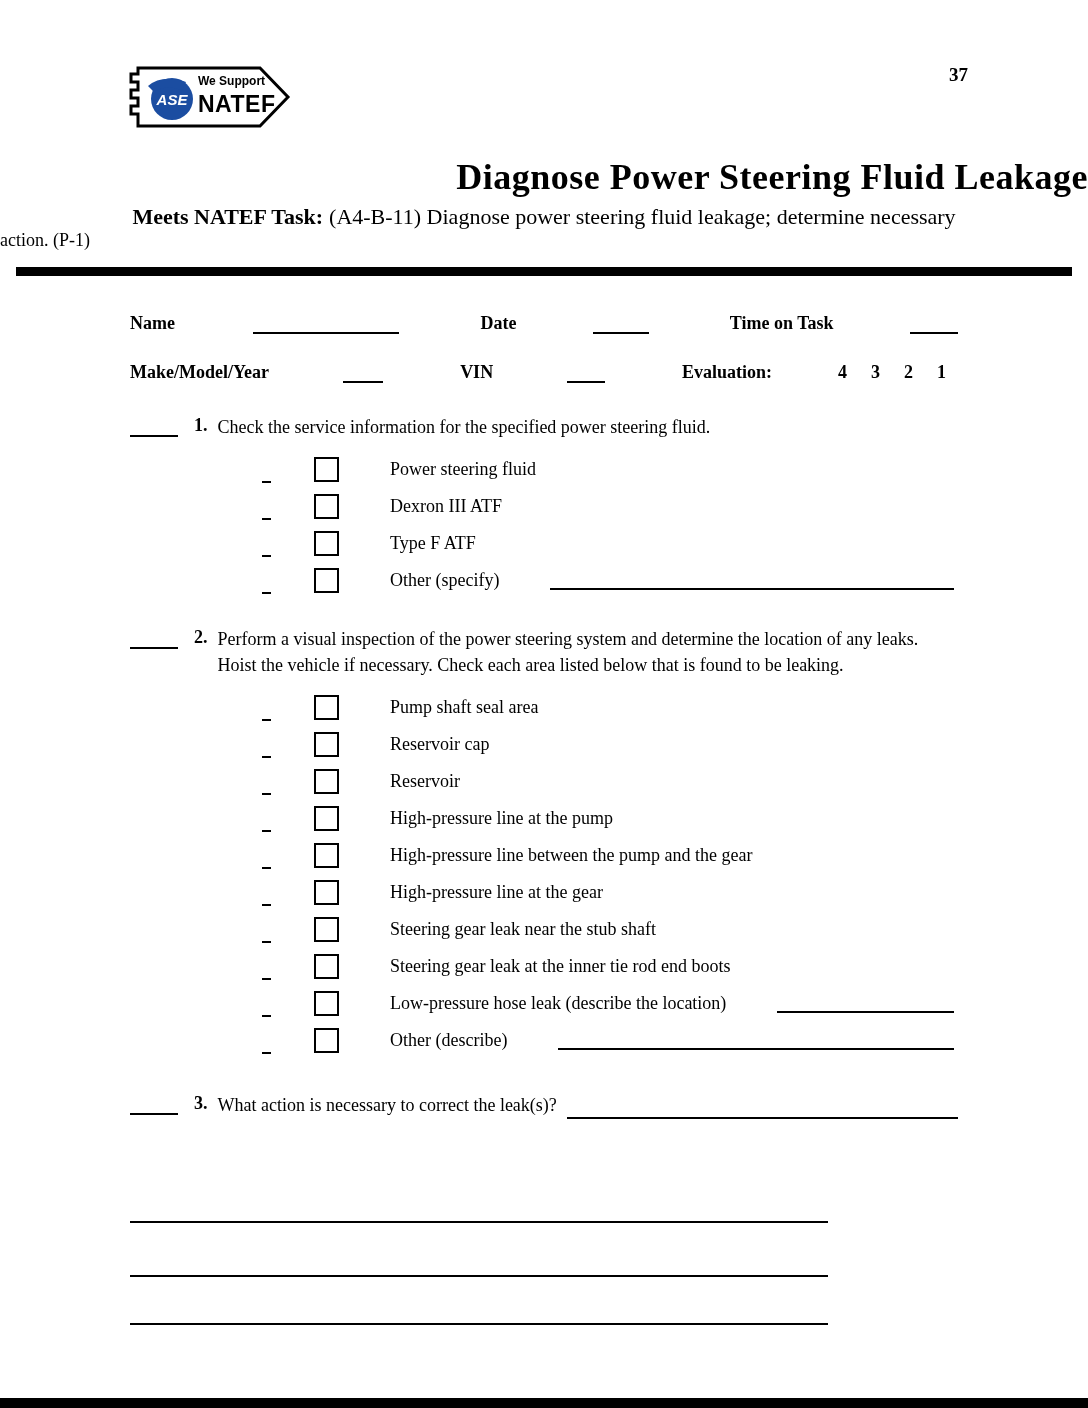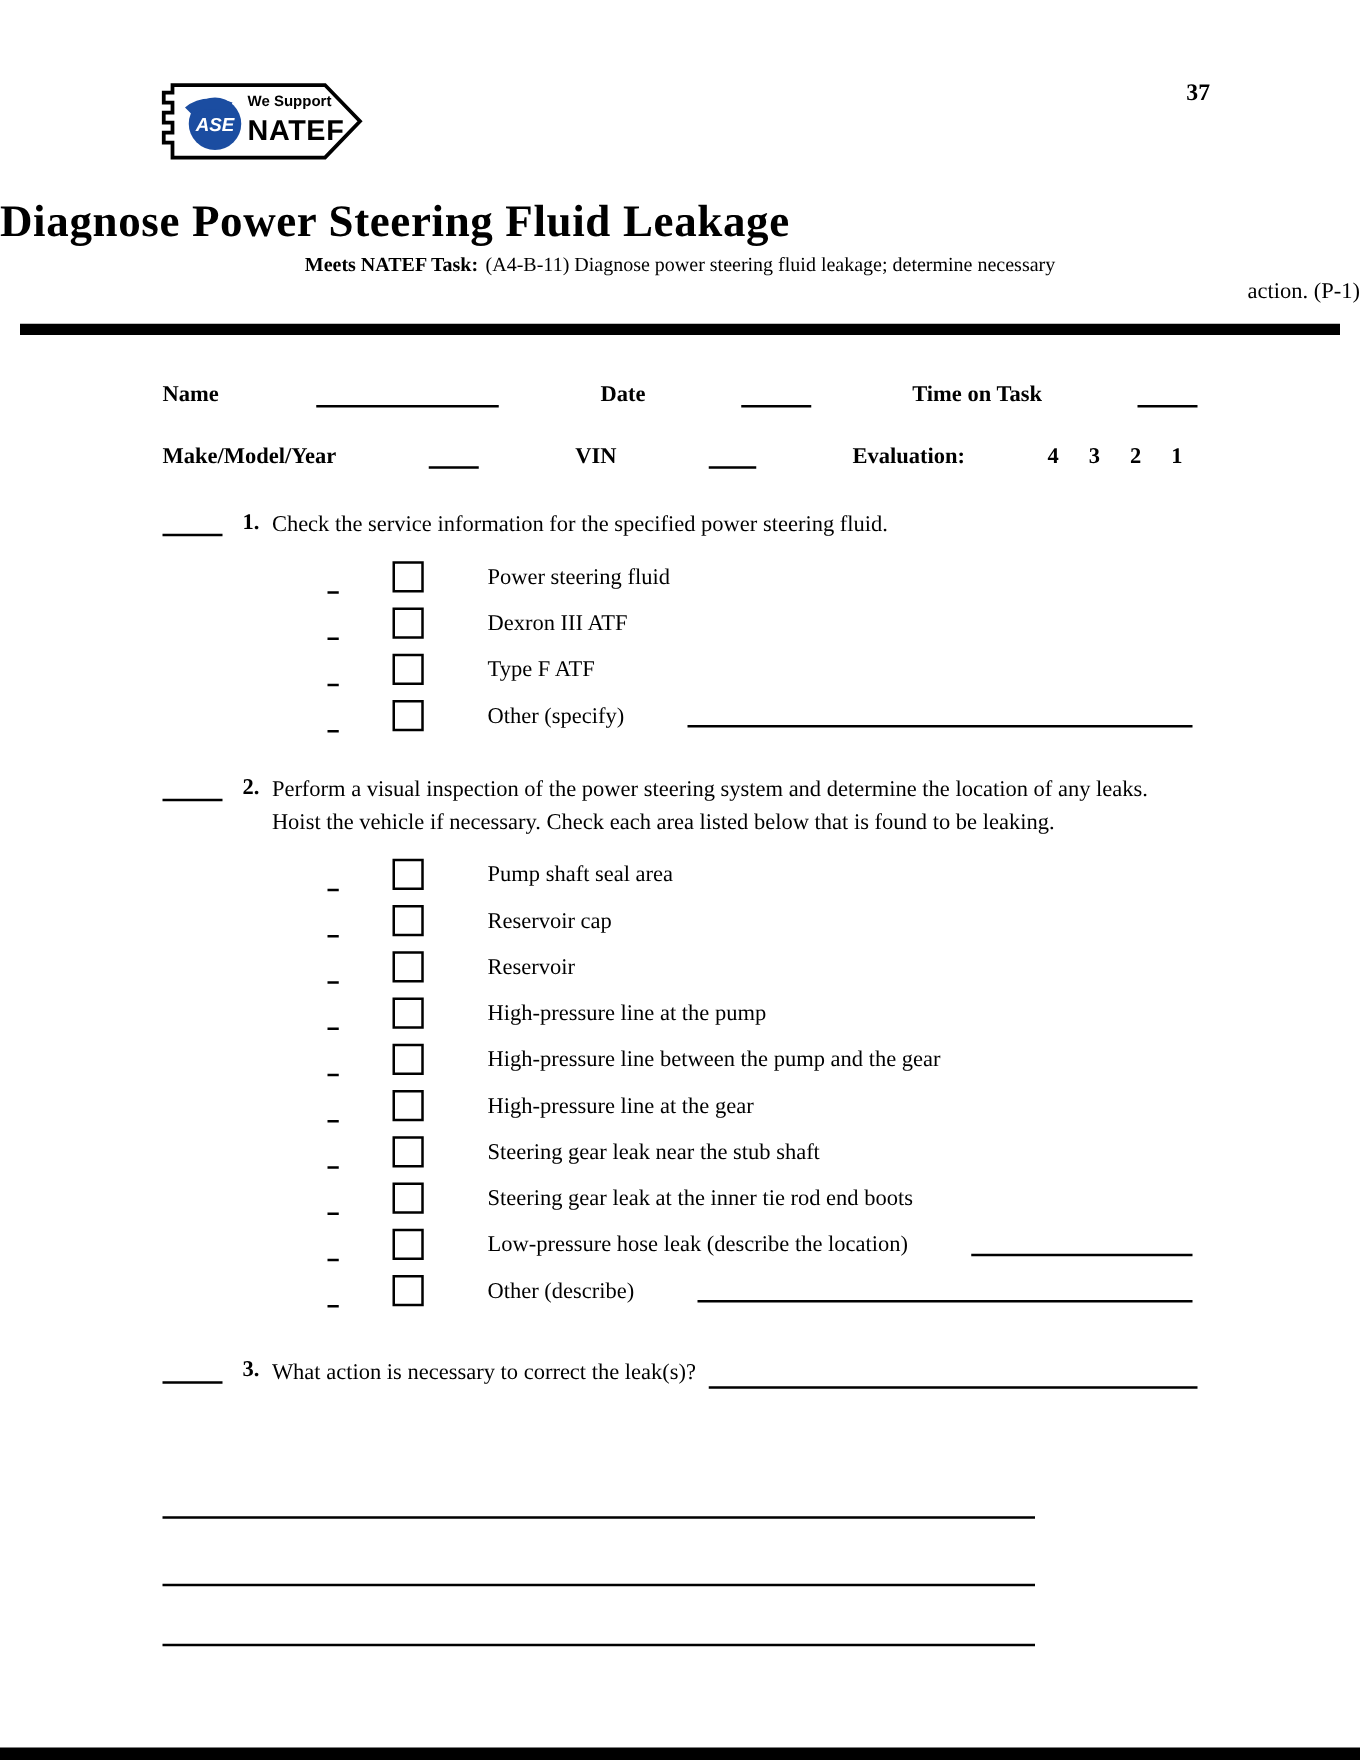--- a/index.html
+++ b/index.html
@@ -12,24 +12,24 @@
     font-family:"Liberation Serif", serif;
     color:#000;
     overflow:hidden;
   }
   
   .top-row { display:flex; justify-content:space-between; align-items:flex-start; padding:52px 120px 0 128px; }
   .page-number { font-weight:bold; font-size:19px; padding-top:12px; }
   
   .logo { width:178px; height:92px; position:relative; }
   
-  .title { text-align:left; font-size:36px; font-weight:bold; margin-top:12px; letter-spacing:0.5px; }
-  .meets { text-align:center; font-size:16px; margin-top:6px; }
+  .title { text-align:right; font-size:36px; font-weight:bold; margin-top:12px; letter-spacing:0.5px; }
+  .meets { text-align:center; font-size:22px; margin-top:6px; }
   .meets b { margin-right:6px; }
-  .meets2 { text-align:right; font-size:18px;padding-left:35px; }
+  .meets2 { text-align:left; font-size:18px; }
   .rule { height:9px; background:#000; margin:16px 16px 0 16px; }
   
   .content { padding:0 130px; }
   .form-row { display:flex; align-items:flex-end; font-size:18px;gap:36px; }
   .form-row b { white-space:nowrap; }
   .fill { border-bottom:2px solid #000; height:22px; display:inline-block; }
   .row1 { margin-top:36px; }
   .row2 { margin-top:27px; }
   .gap20 { width:20px; } .gap14 { width:14px; } .gap10 { width:10px; }
   .eval-scores { display:flex; font-weight:bold; margin-left:18px; }

